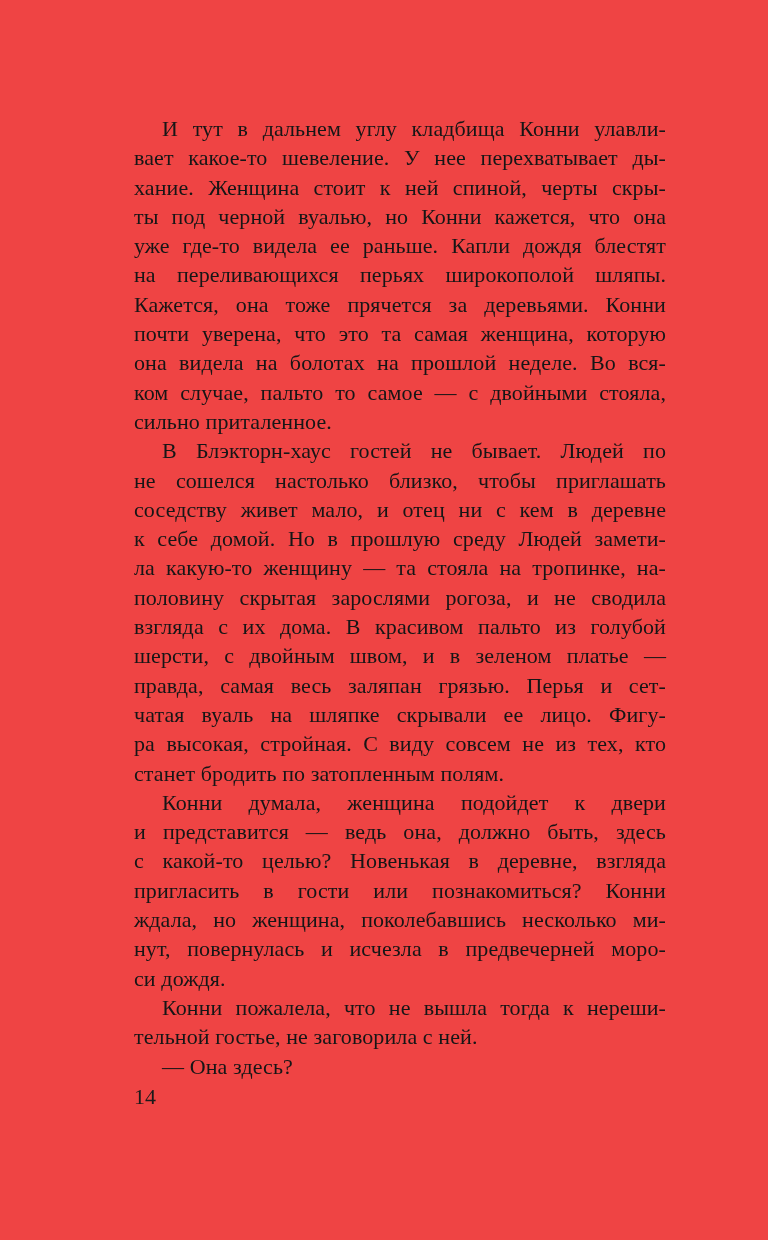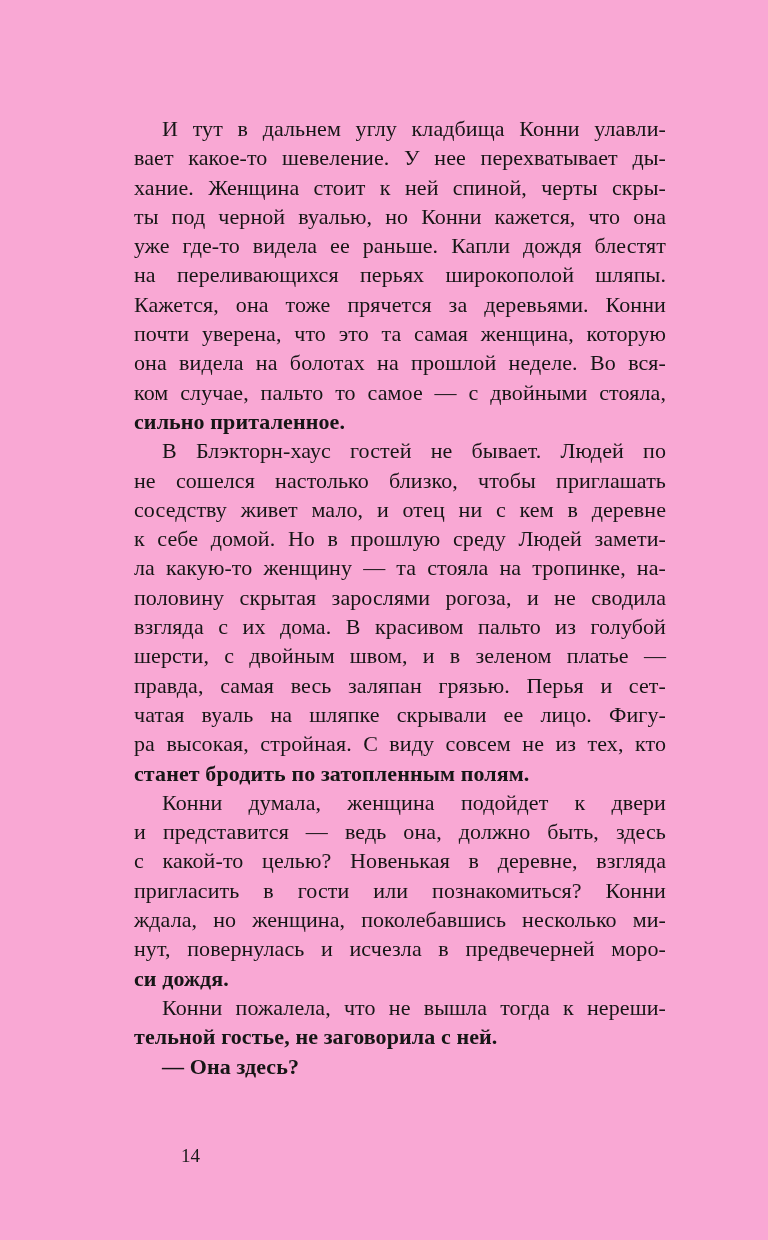--- a/index.html
+++ b/index.html
@@ -4,21 +4,21 @@
 <style>
   html, body {
     margin: 0;
     padding: 0;
     background: #ffffff;
   }
   .page {
     position: relative;
     width: 768px;
     height: 1240px;
-    background: #f9a8d4;
+    background: #ef4444;
     font-family: "Liberation Serif", "DejaVu Serif", serif;
     color: #161616;
     overflow: hidden;
   }
   .text-block {
     position: absolute;
     left: 134px;
     top: 114px;
     width: 532px;
     font-size: 22px;
@@ -29,32 +29,30 @@
     margin: 0;
     padding: 0;
   }
   .line {
     text-align: justify;
     text-align-last: justify;
     white-space: normal;
   }
   .line.last {
     text-align-last: left;
-    font-weight: bold;
   }
   .line.first {
     text-indent: 28px;
   }
   .page-number {
     position: absolute;
     left: 134px;
-    top: 1145px;
-    font-size: 19px;
+    top: 1084px;
+    font-size: 22px;
     color: #1a1a1a;
-    margin-left: 47px;
   }
 </style>
 </head>
 <body>
 
 <div class="page">
   <div class="text-block">
       <div class="paragraph">
         <div class="line first">И тут в дальнем углу кладбища Конни улавли-</div>
         <div class="line">вает какое-то шевеление. У нее перехватывает ды-</div>

